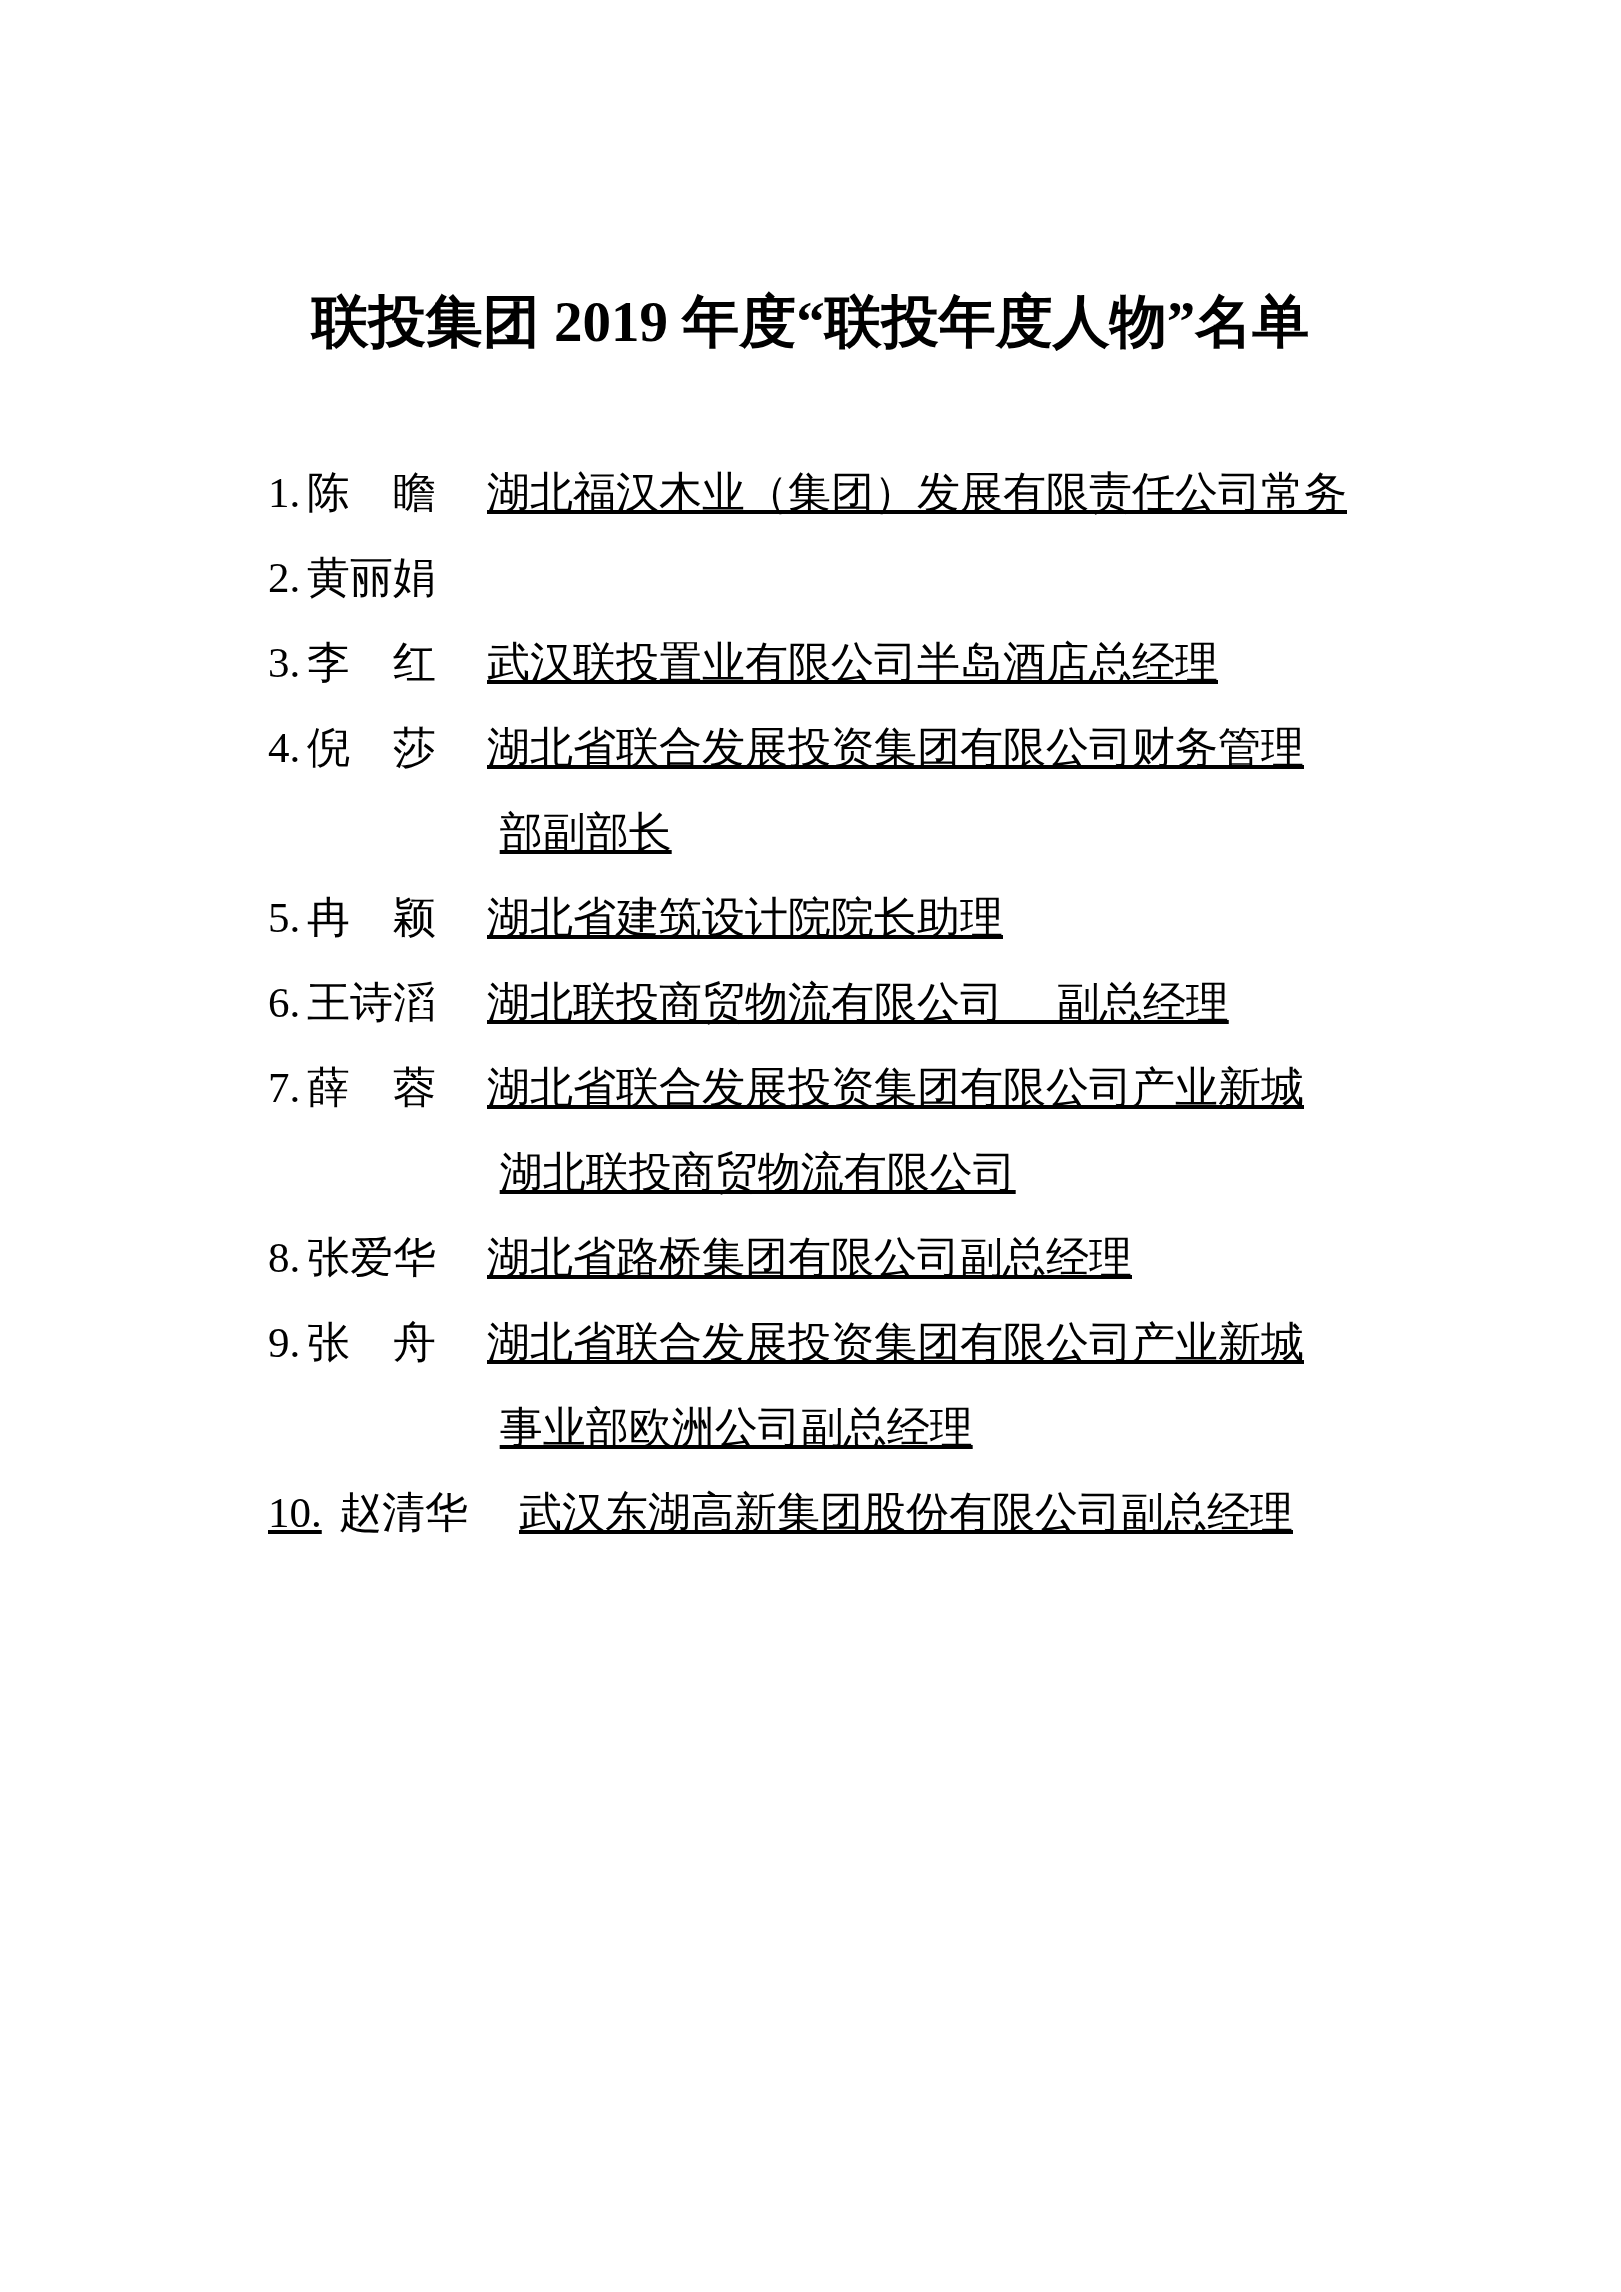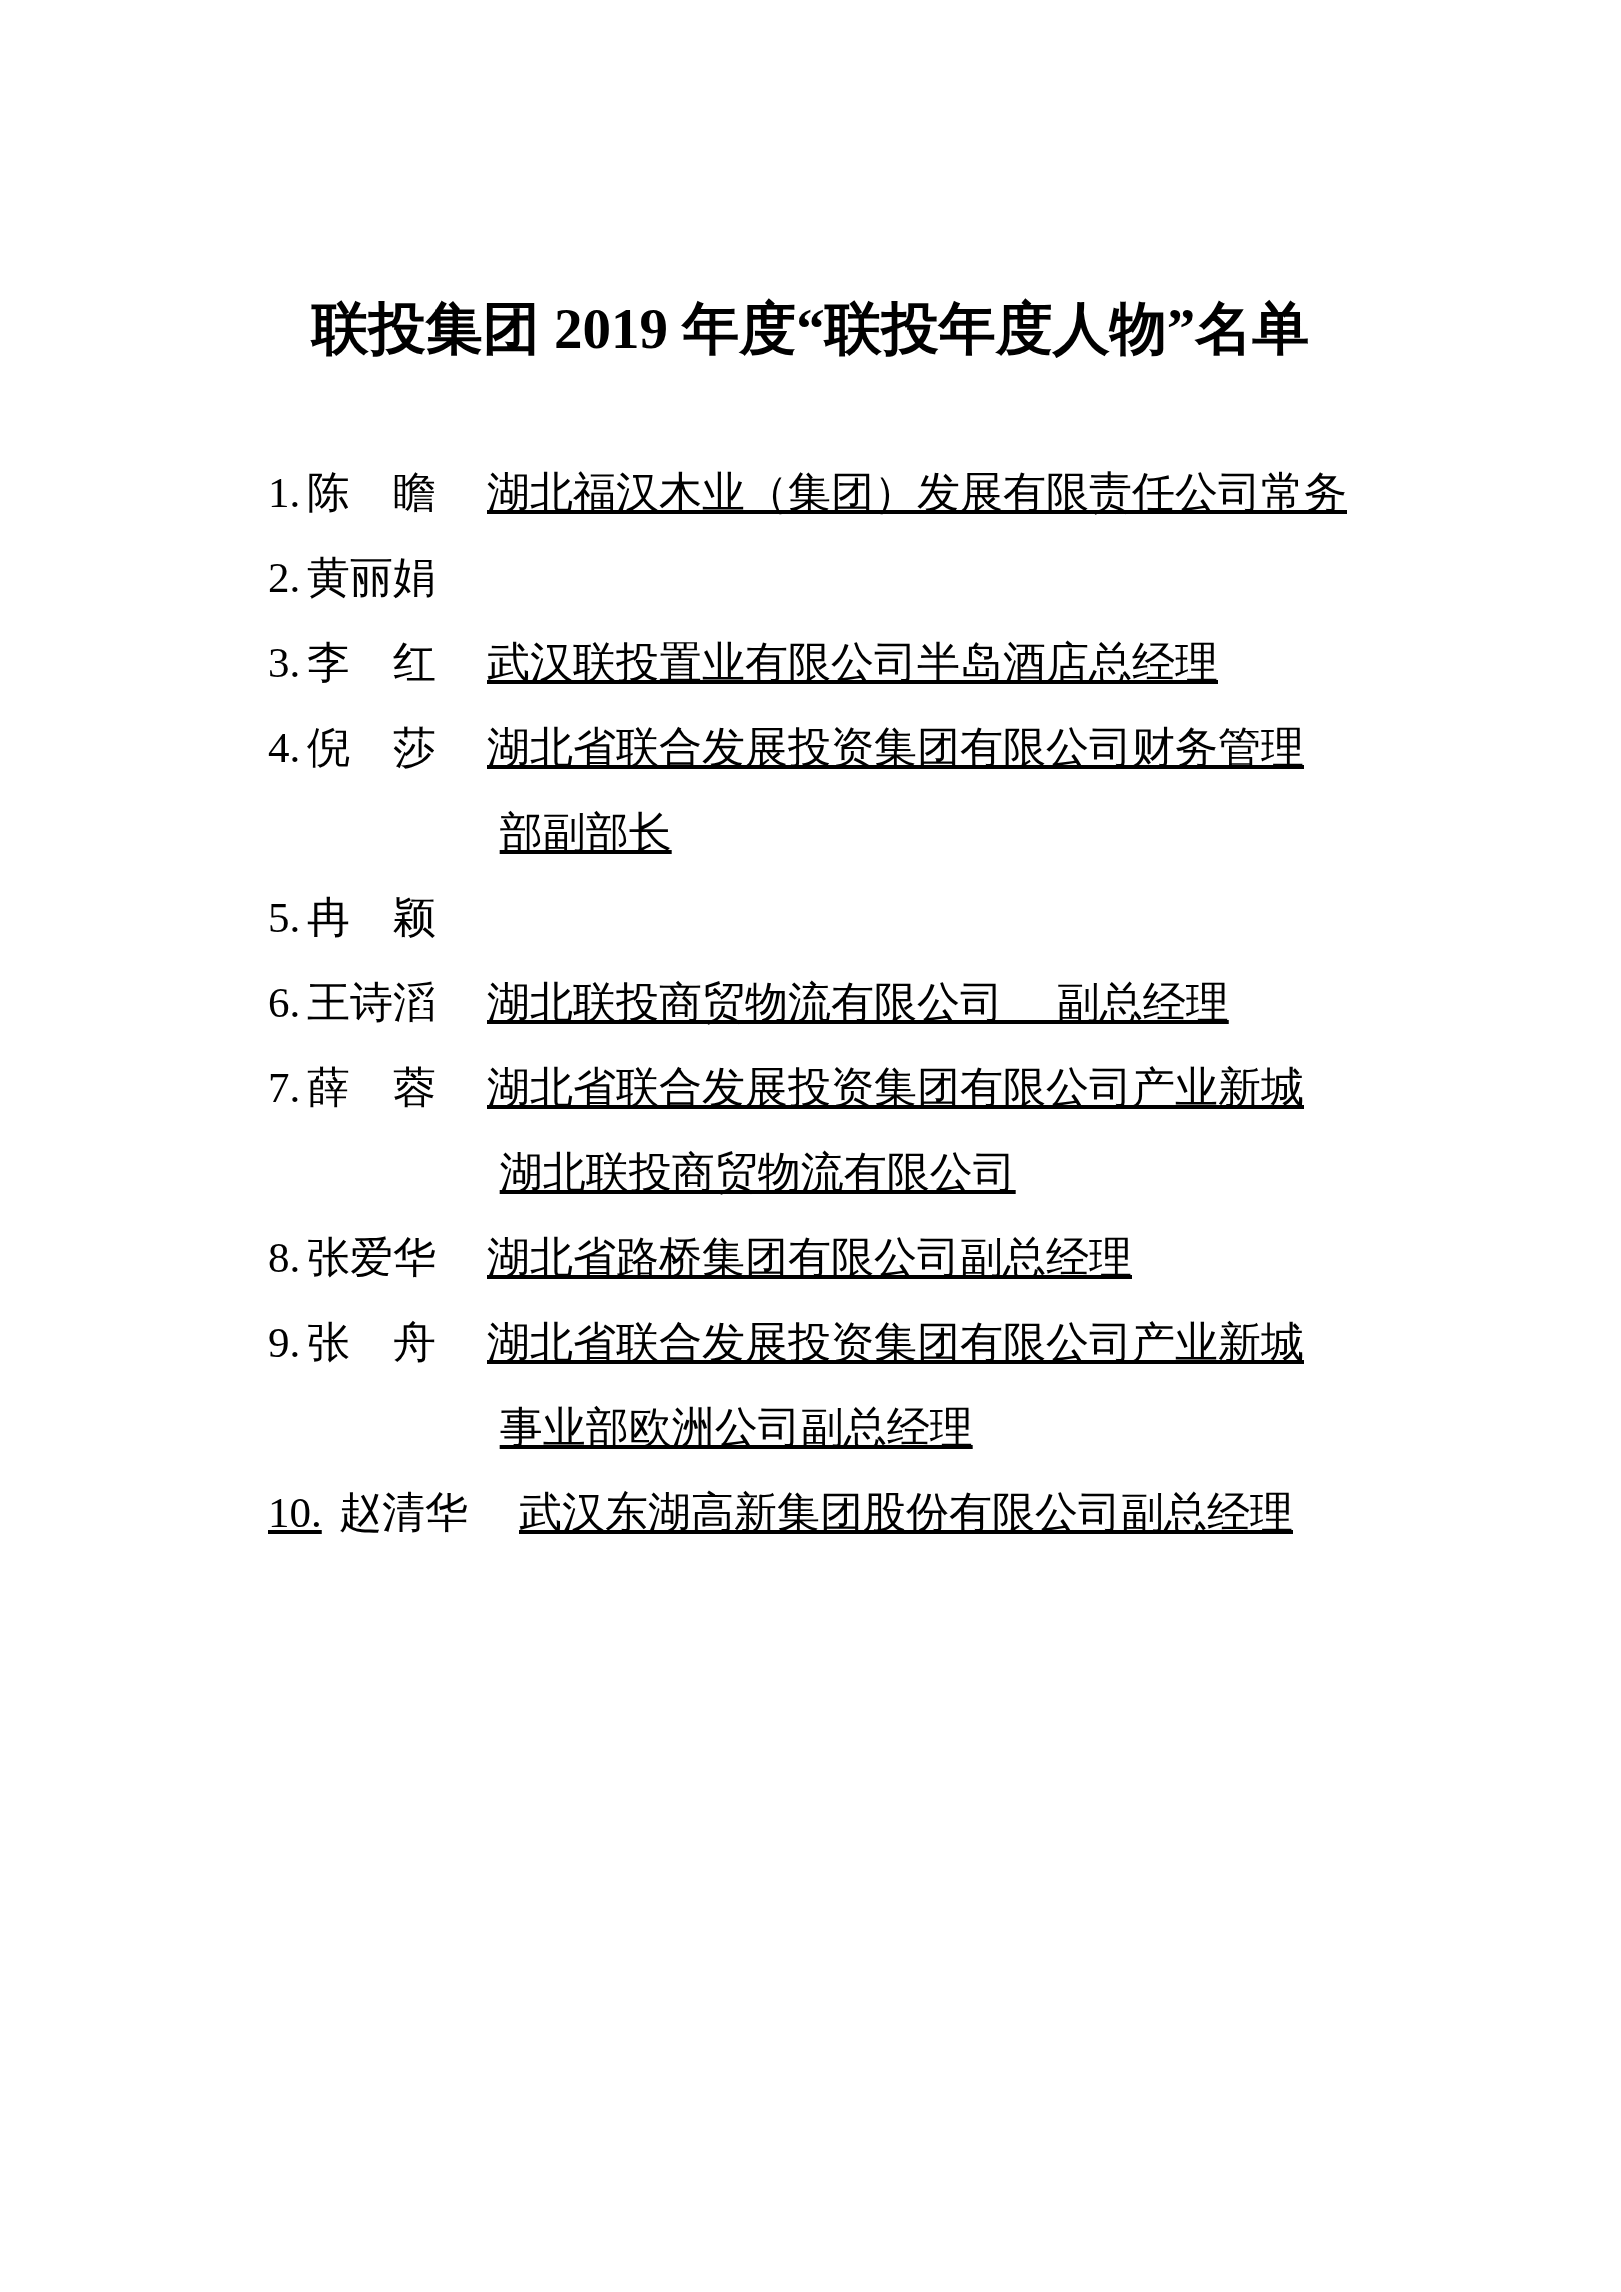--- a/index.html
+++ b/index.html
@@ -15,21 +15,21 @@
     position: relative;
     overflow: hidden;
   }
   .page {
     position: absolute;
     inset: 0;
     background: #ffffff;
   }
   .doc-title {
     position: absolute;
-    top: 298px;
+    top: 291px;
     left: 0;
     width: 100%;
     margin: 0;
     text-align: center;
     font-size: 57px;
     line-height: 1.1;
     font-weight: bold;
     white-space: pre;
   }
   .awardee-list {
@@ -107,20 +107,23 @@
       <span class="name">倪　莎</span>
       <span class="desc">
         <span class="dline">湖北省联合发展投资集团有限公司财务管理</span>
         <span class="dline">部副部长</span>
       </span>
     </div>
 
     <div class="row">
       <span class="num">5.</span>
       <span class="name">冉　颖</span>
+      <span class="desc">
+        <span class="dline">湖北省建筑设计院院长助理</span>
+      </span>
     </div>
 
     <div class="row">
       <span class="num">6.</span>
       <span class="name">王诗滔</span>
       <span class="desc">
         <span class="dline">湖北联投商贸物流有限公司　 副总经理</span>
       </span>
     </div>
 

